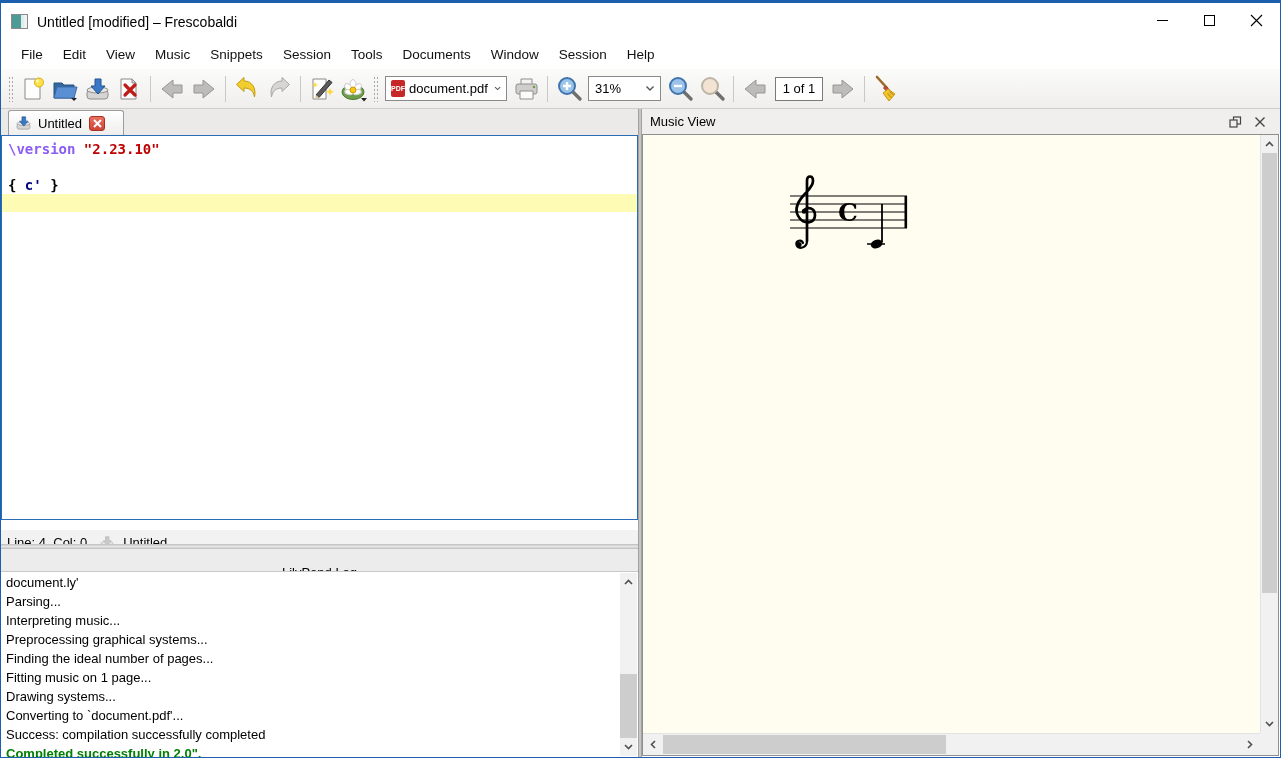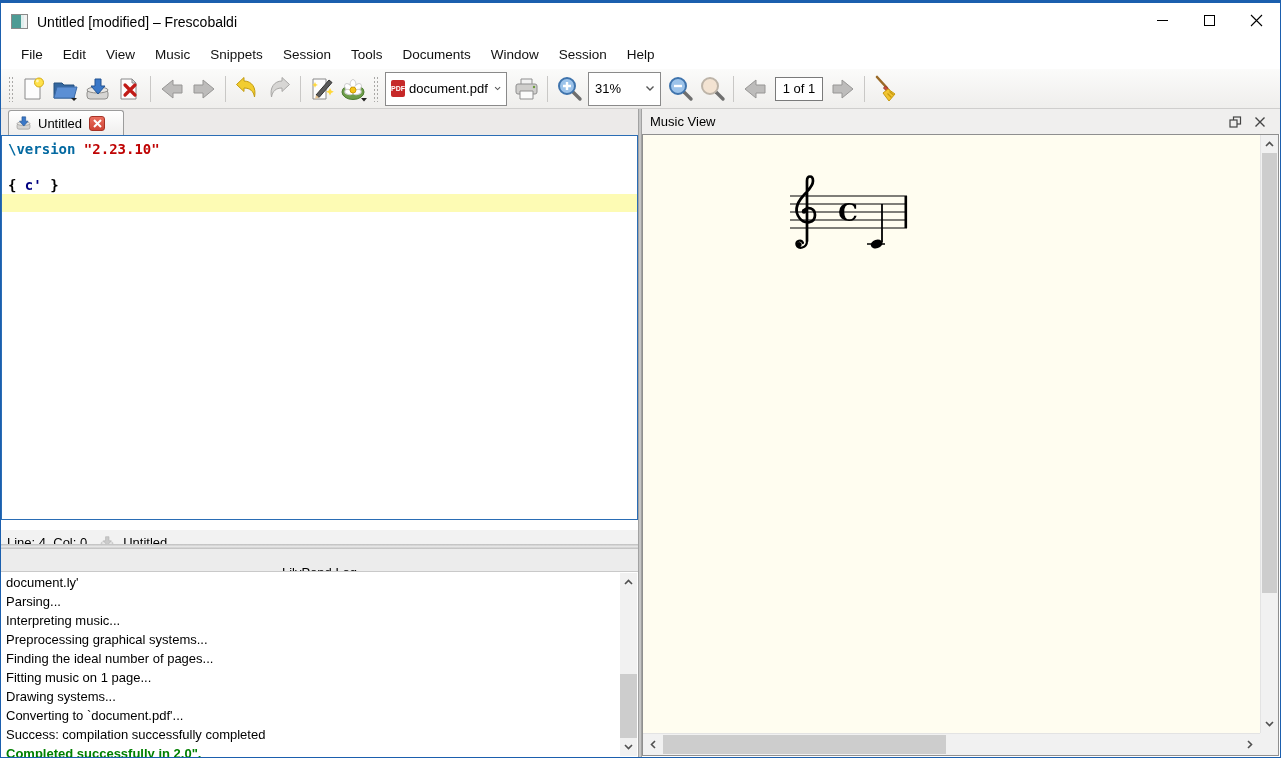--- a/index.html
+++ b/index.html
@@ -29,21 +29,21 @@
 
   
   .toolbar { position:absolute; left:0; top:66px; width:100%; height:40px;
     background:linear-gradient(#fbfbfa,#efeeec); border-bottom:1px solid #cfcecd;
     display:flex; align-items:center; padding:0 4px; }
   .grip { width:6px; height:26px; margin:0 3px;
     background-image:radial-gradient(circle, #a9a8a6 34%, transparent 40%);
     background-size:3px 4px; background-repeat:repeat; }
   .tsep { width:1px; height:26px; background:#c9c8c6; margin:0 5px; }
   .tbtn { width:32px; height:32px; display:flex; align-items:center; justify-content:center; position:relative; }
-  .combo { height:34px; background:#fff; border:1px solid #8a8a8a; display:flex; align-items:center; padding:0 5px; margin:0 3px; }
+  .combo { height:25px; background:#fff; border:1px solid #8a8a8a; display:flex; align-items:center; padding:0 5px; margin:0 3px; }
   .combo .chev { margin-left:auto; }
   .combo-label { font-size:13px; color:#000; margin:0 6px 0 4px; }
   .pdf-badge { width:19px; height:17px; background:#c62828; border-radius:2px; color:#fff;
     font-size:7px; font-weight:bold; display:flex; align-items:center; justify-content:center; letter-spacing:0; }
   .page-ind { height:24px; min-width:48px; background:#fff; border:1px solid #7a7a7a;
     display:flex; align-items:center; justify-content:center; font-size:13px; margin:0 4px; padding:0 5px; }
 
   
   .left-pane { position:absolute; left:0; top:106px; width:637px; bottom:0; }
   .vsplit { position:absolute; left:637px; top:106px; width:4px; bottom:0;
@@ -57,21 +57,21 @@
   .tab-label { font-size:13px; margin:0 7px 0 6px; color:#000; }
   .tab-close { width:16px; height:15px; border-radius:3px; border:1px solid #a63226;
     background:linear-gradient(#ea6f5f,#cf4435); display:flex; align-items:center; justify-content:center; }
 
   
   .editor { position:absolute; left:0; top:26px; width:637px; height:385px;
     background:#fff; border:1px solid #2a6db5; }
   .code { font-family:"DejaVu Sans Mono", monospace; font-size:14px; font-weight:600; padding-top:4px; }
   .code-line { height:18px; line-height:18px; padding-left:6px; white-space:pre; }
   .hl-line { background:#fdfbb4; }
-  .kw { color:#0369a1;margin-top:24px; } .str { color:#bf0303; } .brace { color:#000000; } .pitch { color:#000080; }
+  .kw { color:#8b5cf6;margin-top:24px; } .str { color:#bf0303; } .brace { color:#000000; } .pitch { color:#000080; }
 
   
   .statusbar { position:absolute; left:0; top:421px; width:637px; height:24px; background:#f2f2f2;
     display:flex; align-items:center; font-size:13px; color:#000; padding-left:6px; }
   .statusbar .doc-name { margin-left:8px; }
   .statusbar svg { margin-left:12px; opacity:.75; filter:grayscale(1); }
 
   
   .hsplit { position:absolute; left:0; top:435px; width:637px; height:5px;
     background:linear-gradient(#bdbdbd,#e6e6e6,#bdbdbd); }

